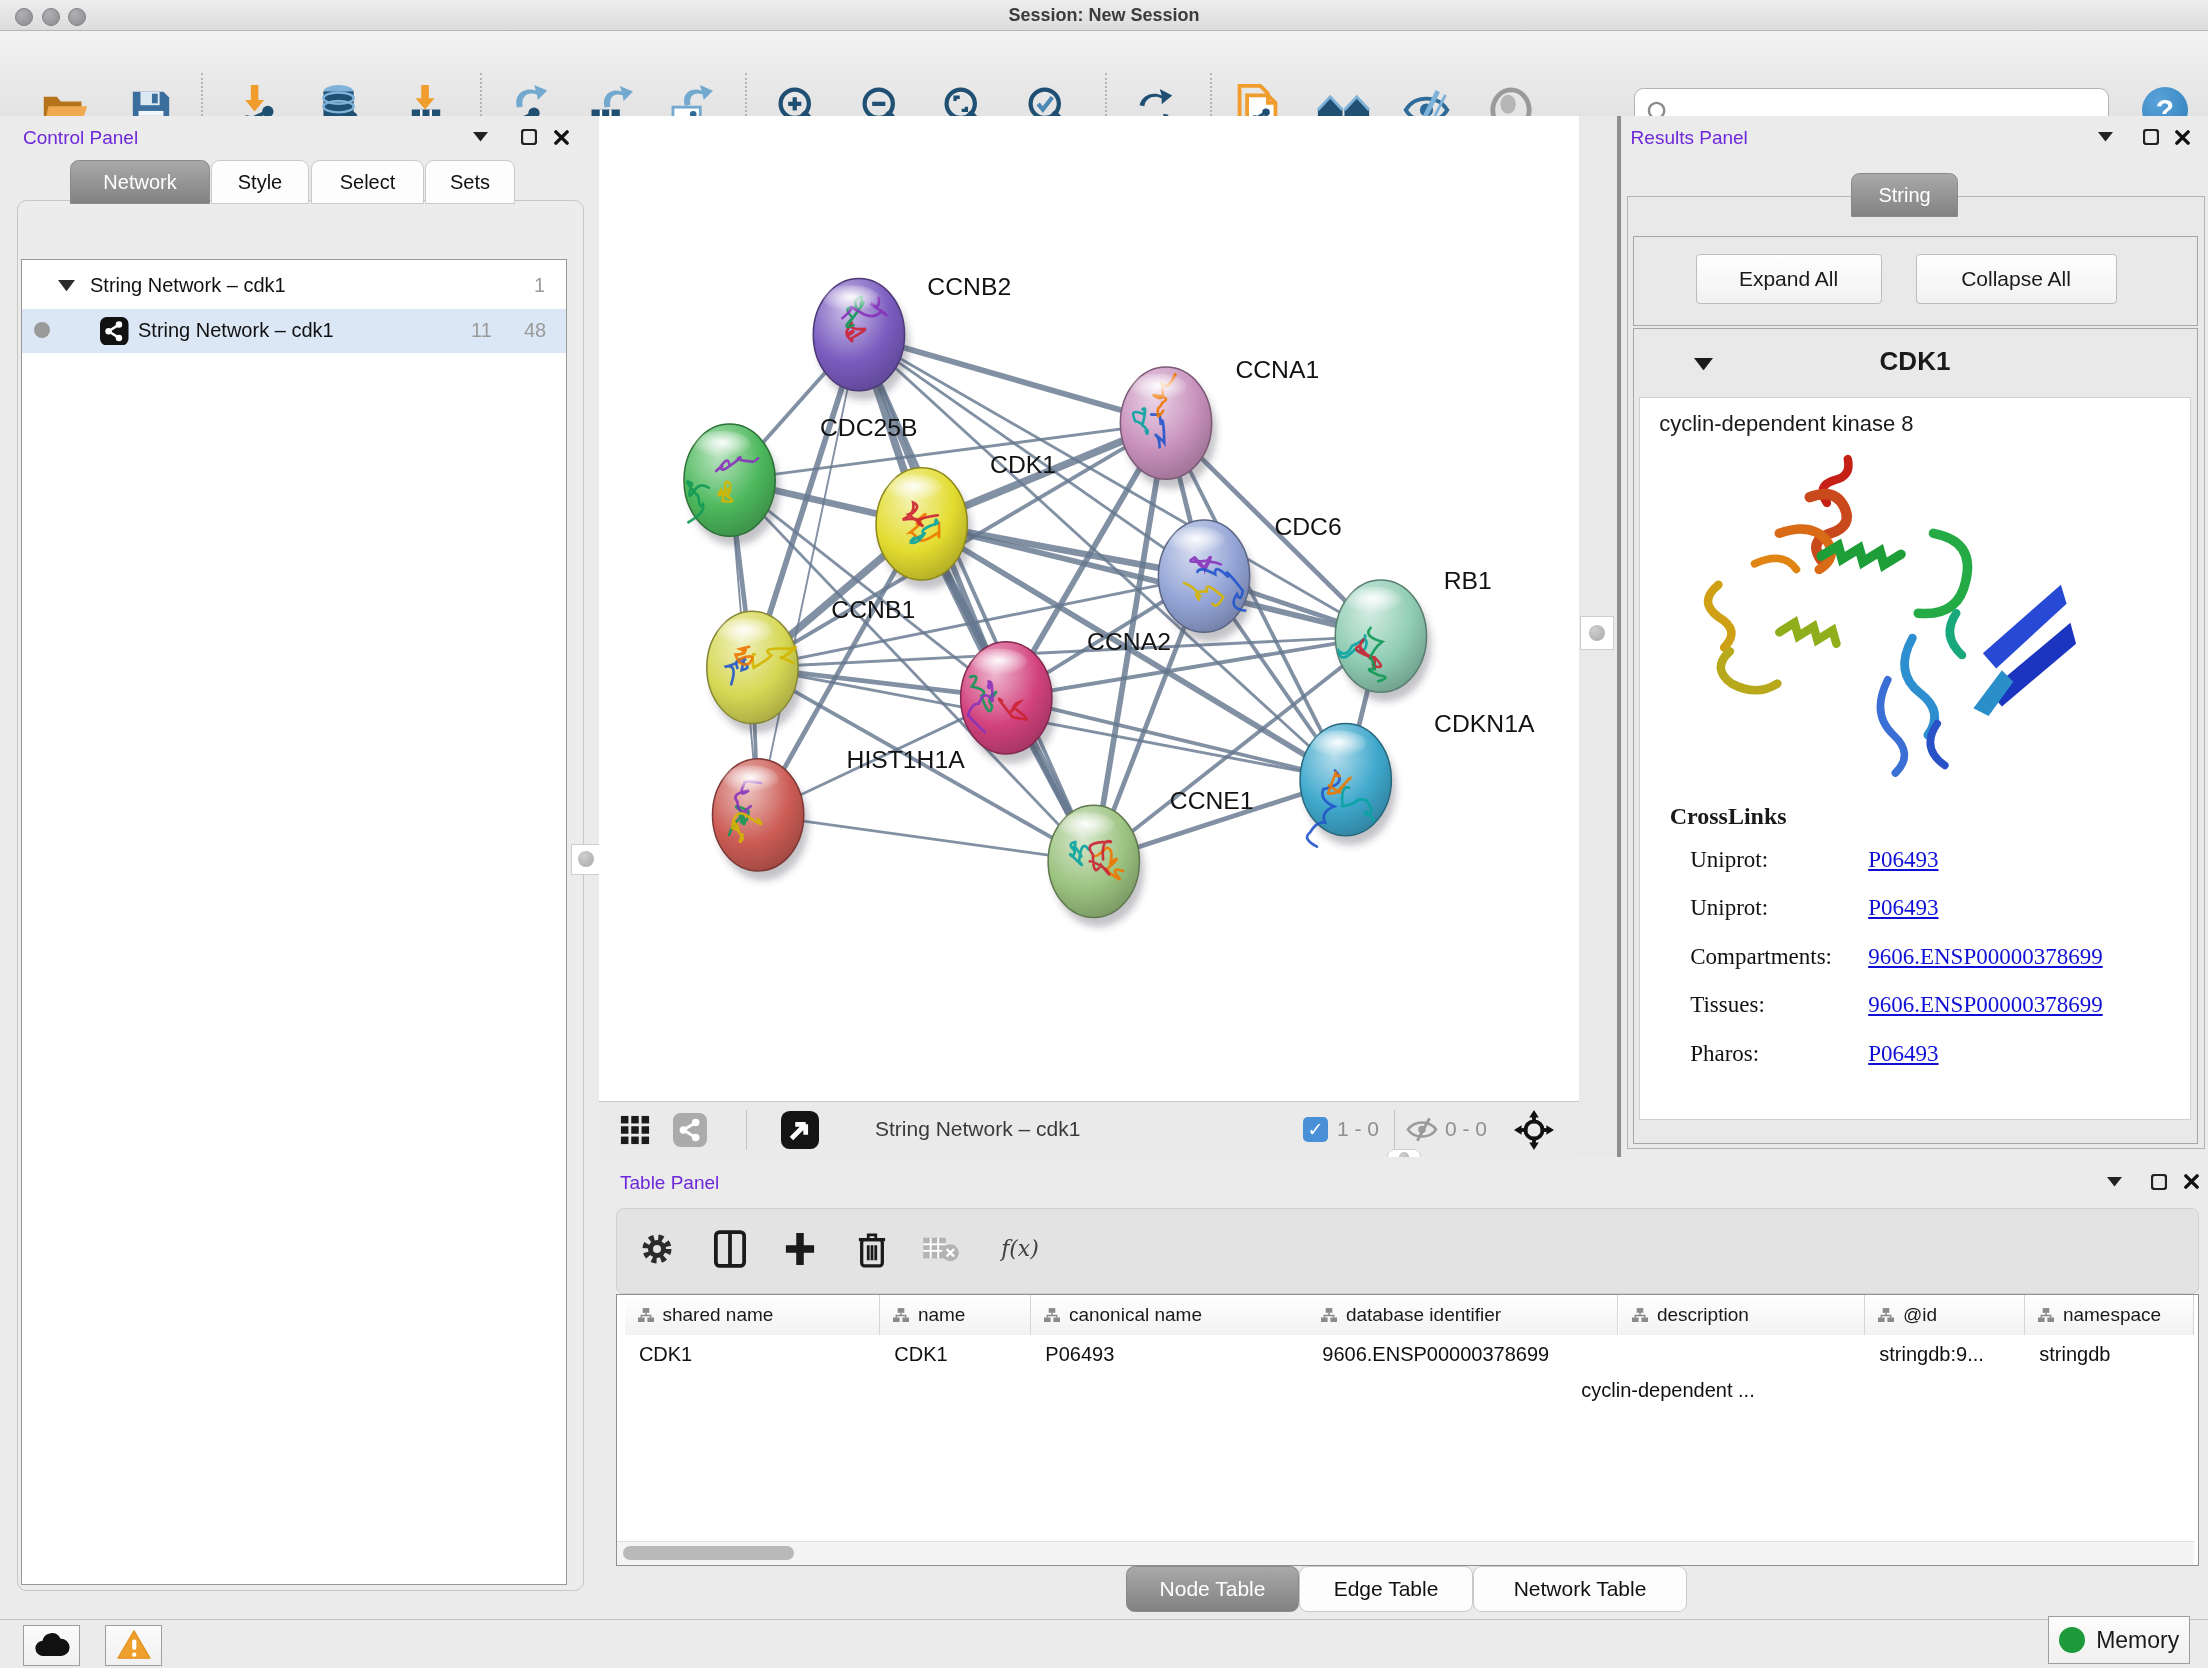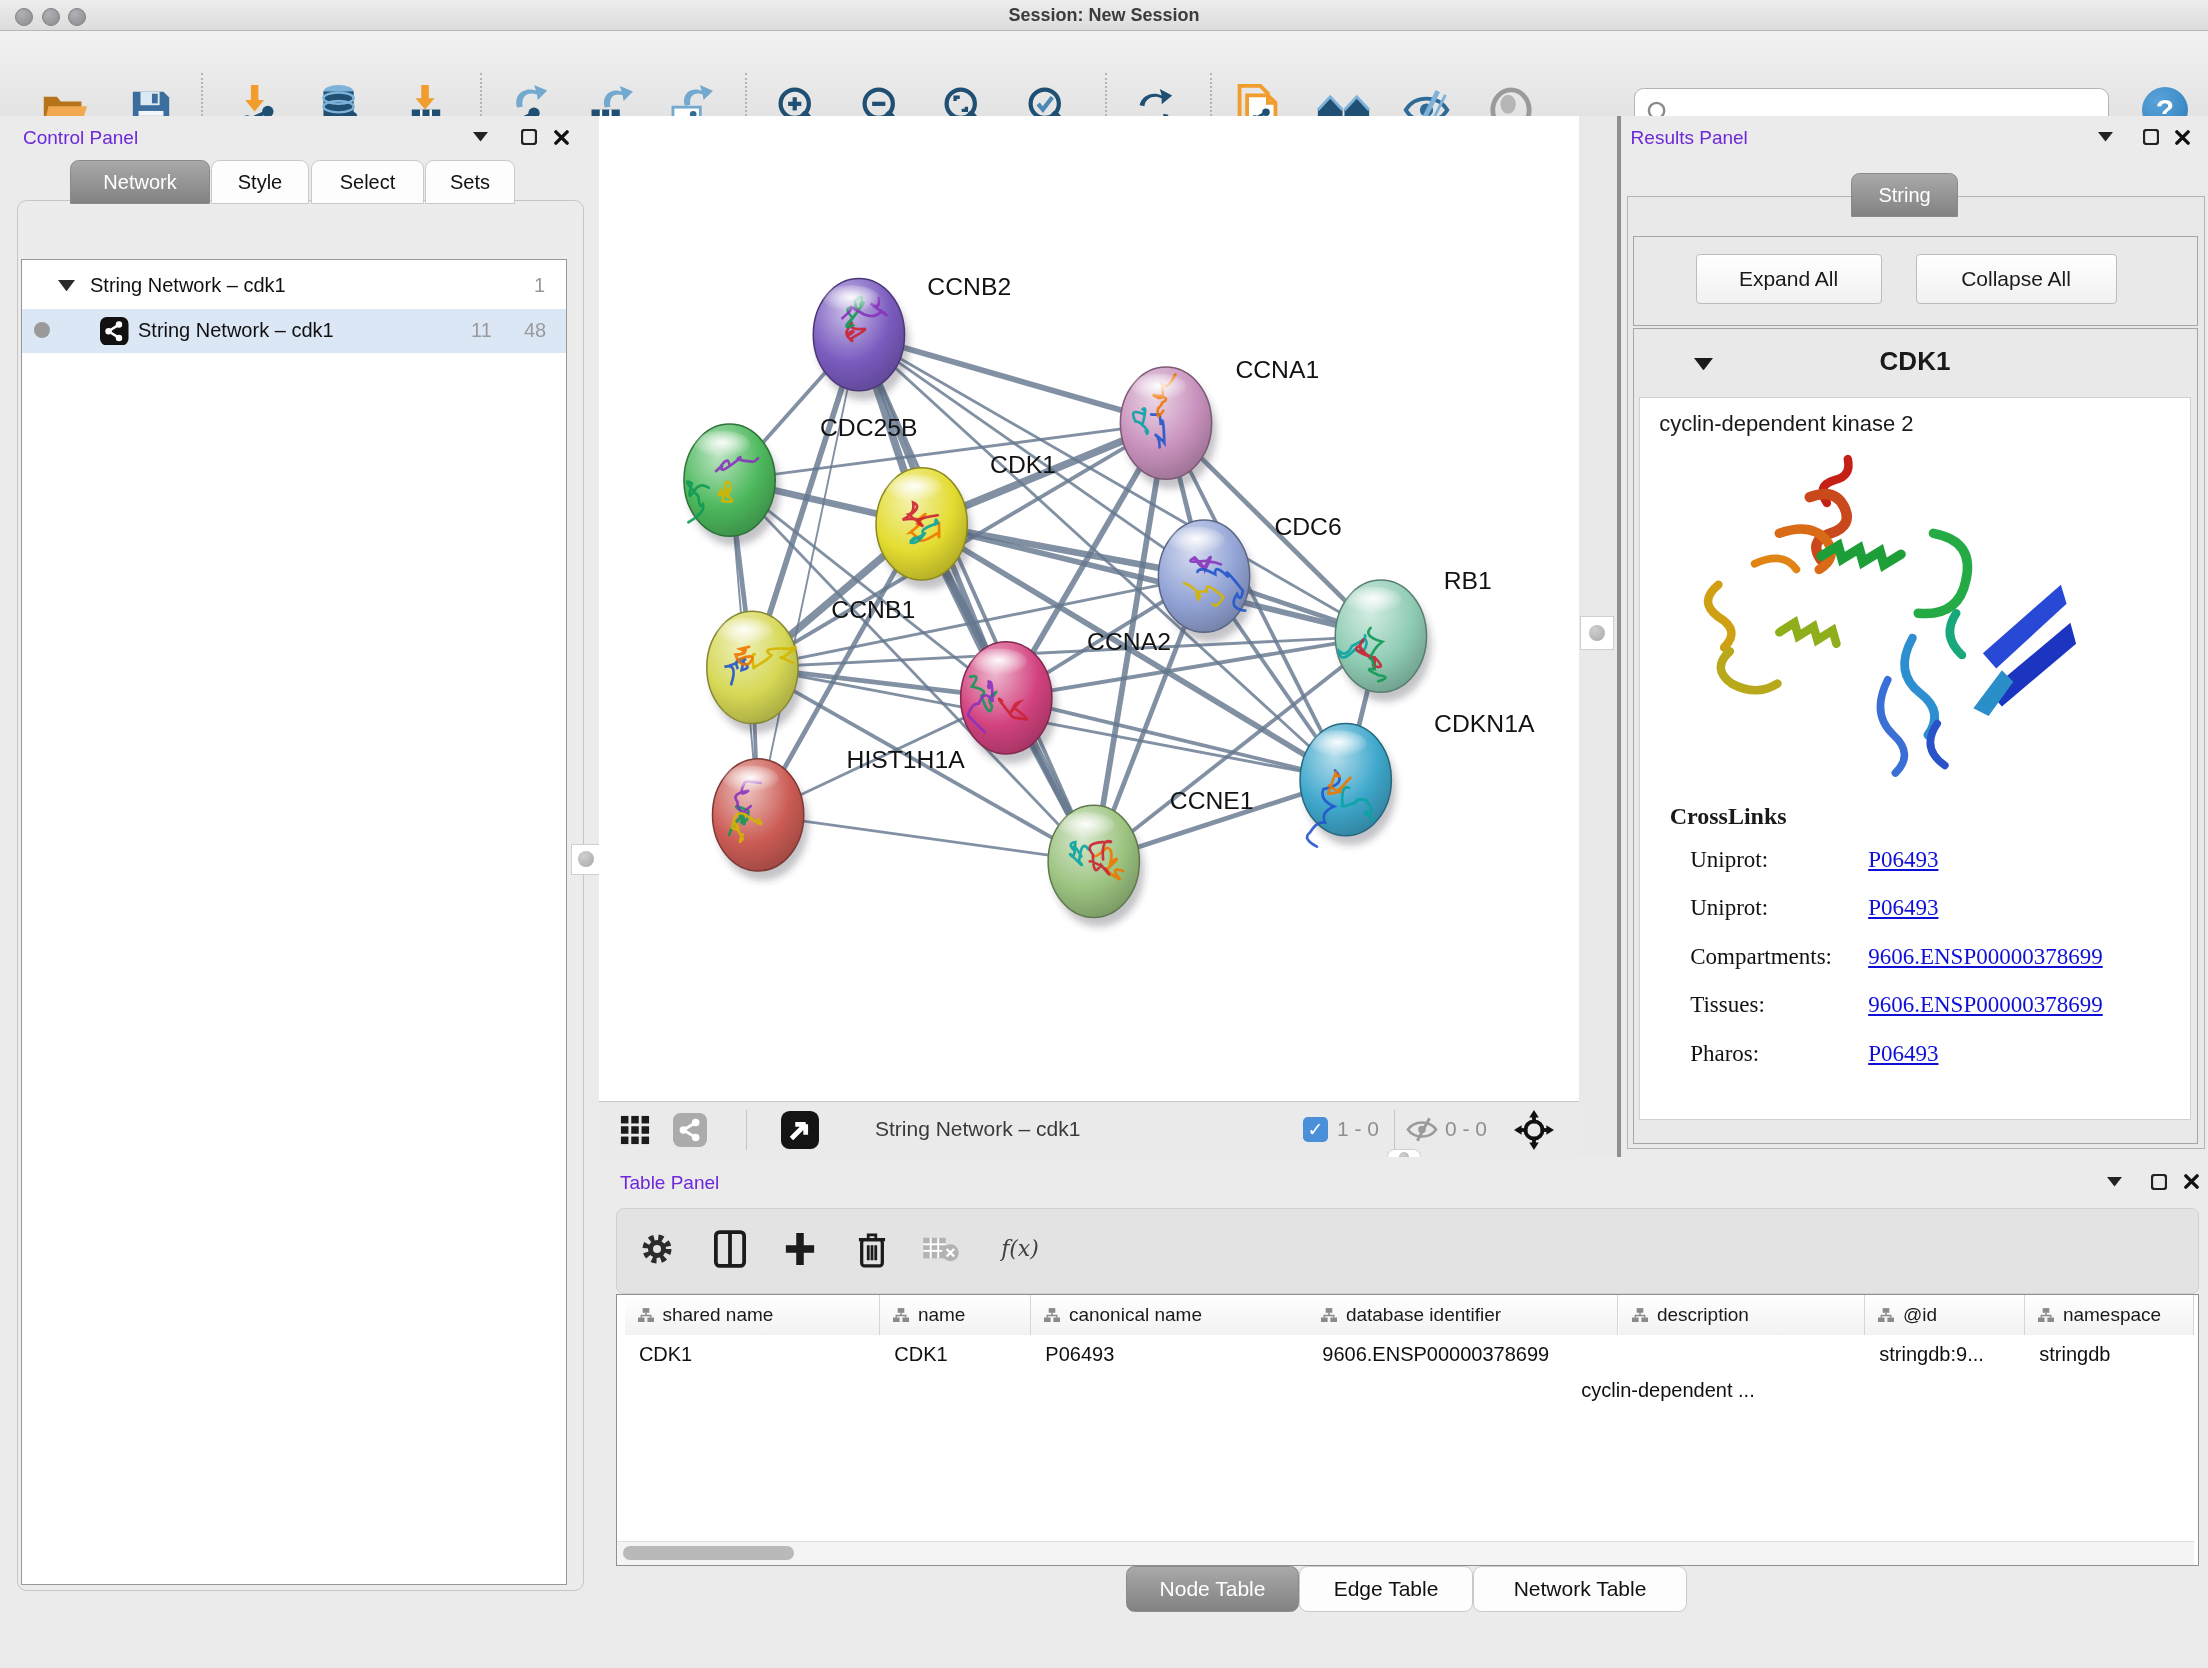--- a/index.html
+++ b/index.html
@@ -647,21 +647,21 @@
       <div class="rp-btn" style="left:282px;width:199px">Collapse All</div>
     </div>
 
     <div id="rp-cdk1" class="abs">
       <svg class="abs" style="left:60px;top:28.5px" width="19" height="12.4" viewBox="0 0 20 13">
         <path d="M0 0 L20 0 L10 13 Z" fill="#1b1b1b"></path>
       </svg>
       <span class="abs" style="left:0;top:17px;width:563px;text-align:center;font-size:26px;font-weight:bold">CDK1</span>
 
       <div id="rp-white">
-        <span class="abs" style="left:19px;top:13.3px;font-size:22px">cyclin-dependent kinase 2</span>
+        <span class="abs" style="left:19px;top:13.3px;font-size:22px">cyclin-dependent kinase 8</span>
 
         <svg class="abs" style="left:48px;top:44px" width="390" height="371" viewBox="0 0 410 390">
           <g fill="none" stroke-linecap="round">
             <path d="M168 18 q4 18 -14 22 q-20 6 -8 24" stroke="#c42016" stroke-width="9"></path>
             <path d="M128 58 q26 -10 36 10 q10 20 -14 28 q-24 8 -10 28" stroke="#c9491c" stroke-width="11"></path>
             <path d="M96 96 q34 -12 50 8 q12 18 -8 30" stroke="#d96b16" stroke-width="10"></path>
             <path d="M70 128 q30 -14 44 6" stroke="#e08514" stroke-width="8"></path>
             <path d="M32 150 q-22 18 0 34 q24 14 6 32" stroke="#cfa013" stroke-width="9"></path>
             <path d="M44 220 q-20 18 2 34 q26 14 48 0" stroke="#b8a81c" stroke-width="9"></path>
             <path d="M96 200 l16 -10 l4 14 l16 -10 l4 14 l16 -10 l4 14" stroke="#8fae1b" stroke-width="9"></path>
@@ -850,15 +850,33 @@
       <div id="tp-hscroll">
         <div id="tp-thumb"></div>
       </div>
     </div>
 
     <div class="btab on" style="left:527px;width:171px">Node Table</div>
     <div class="btab off" style="left:700px;width:172px">Edge Table</div>
     <div class="btab off" style="left:874px;width:212px">Network Table</div>
   </div>
 
+  <div id="status-bar" class="abs">
+    <div class="sbtn" style="left:23px">
+      <svg width="36" height="25" viewBox="0 0 38 26">
+        <path d="M10 24 a8 8 0 0 1 -1 -16 a10 10 0 0 1 19 -2 a7.5 7.5 0 0 1 1 18 Z" fill="#111"></path>
+      </svg>
+    </div>
+    <div class="sbtn" style="left:105px">
+      <svg width="34" height="30" viewBox="0 0 36 32">
+        <path d="M18 1 L35 30 L1 30 Z" fill="#efa02c" stroke="#e3931f" stroke-width="1.5" stroke-linejoin="round"></path>
+        <rect x="16" y="10" width="4.5" height="11" rx="2" fill="#fff"></rect>
+        <rect x="16" y="24" width="4.5" height="4.5" rx="2" fill="#fff"></rect>
+      </svg>
+    </div>
+    <div id="memory-btn">
+      <span id="memory-dot" style="background: rgb(29, 154, 60);"></span>
+      <span>Memory</span>
+    </div>
+  </div>
 
 </div>
 
 
 </body></html>

